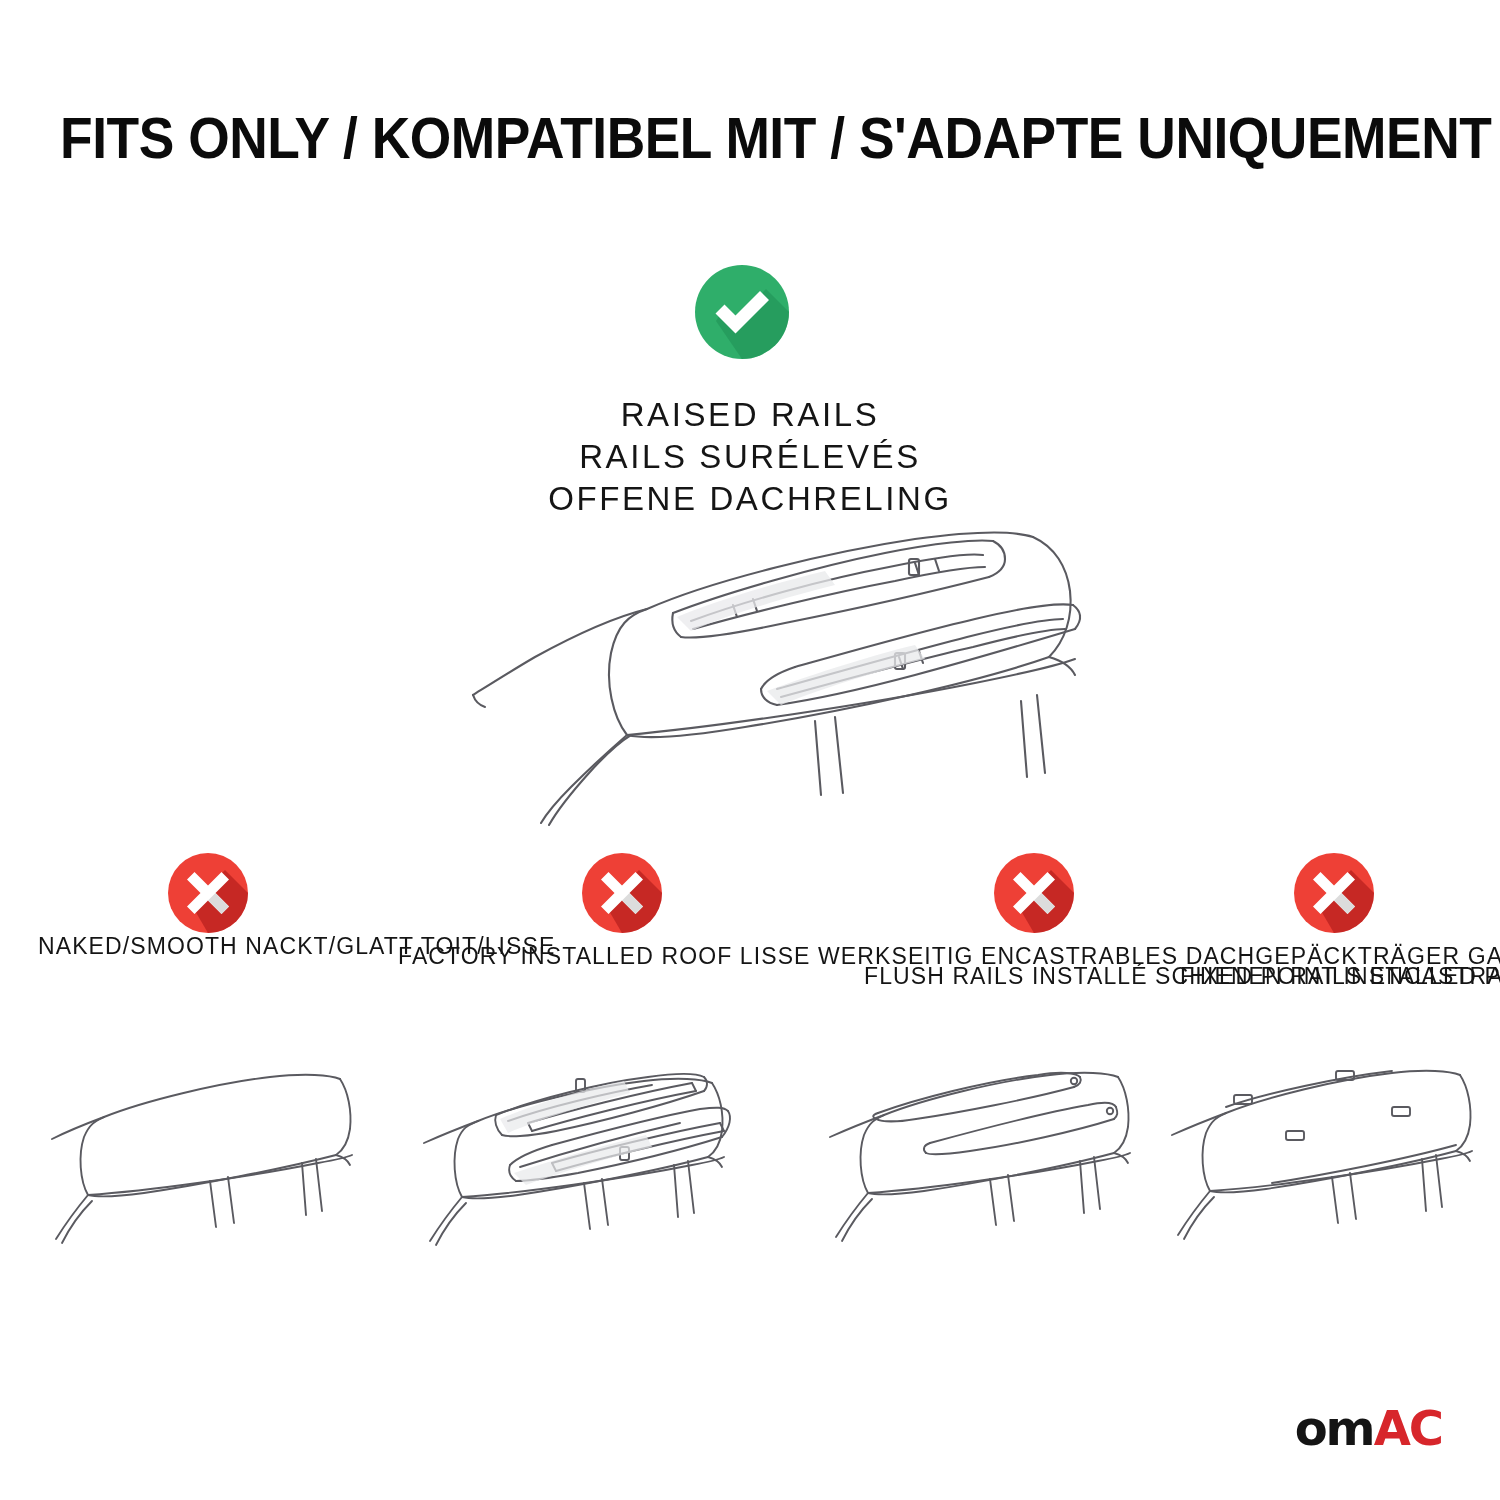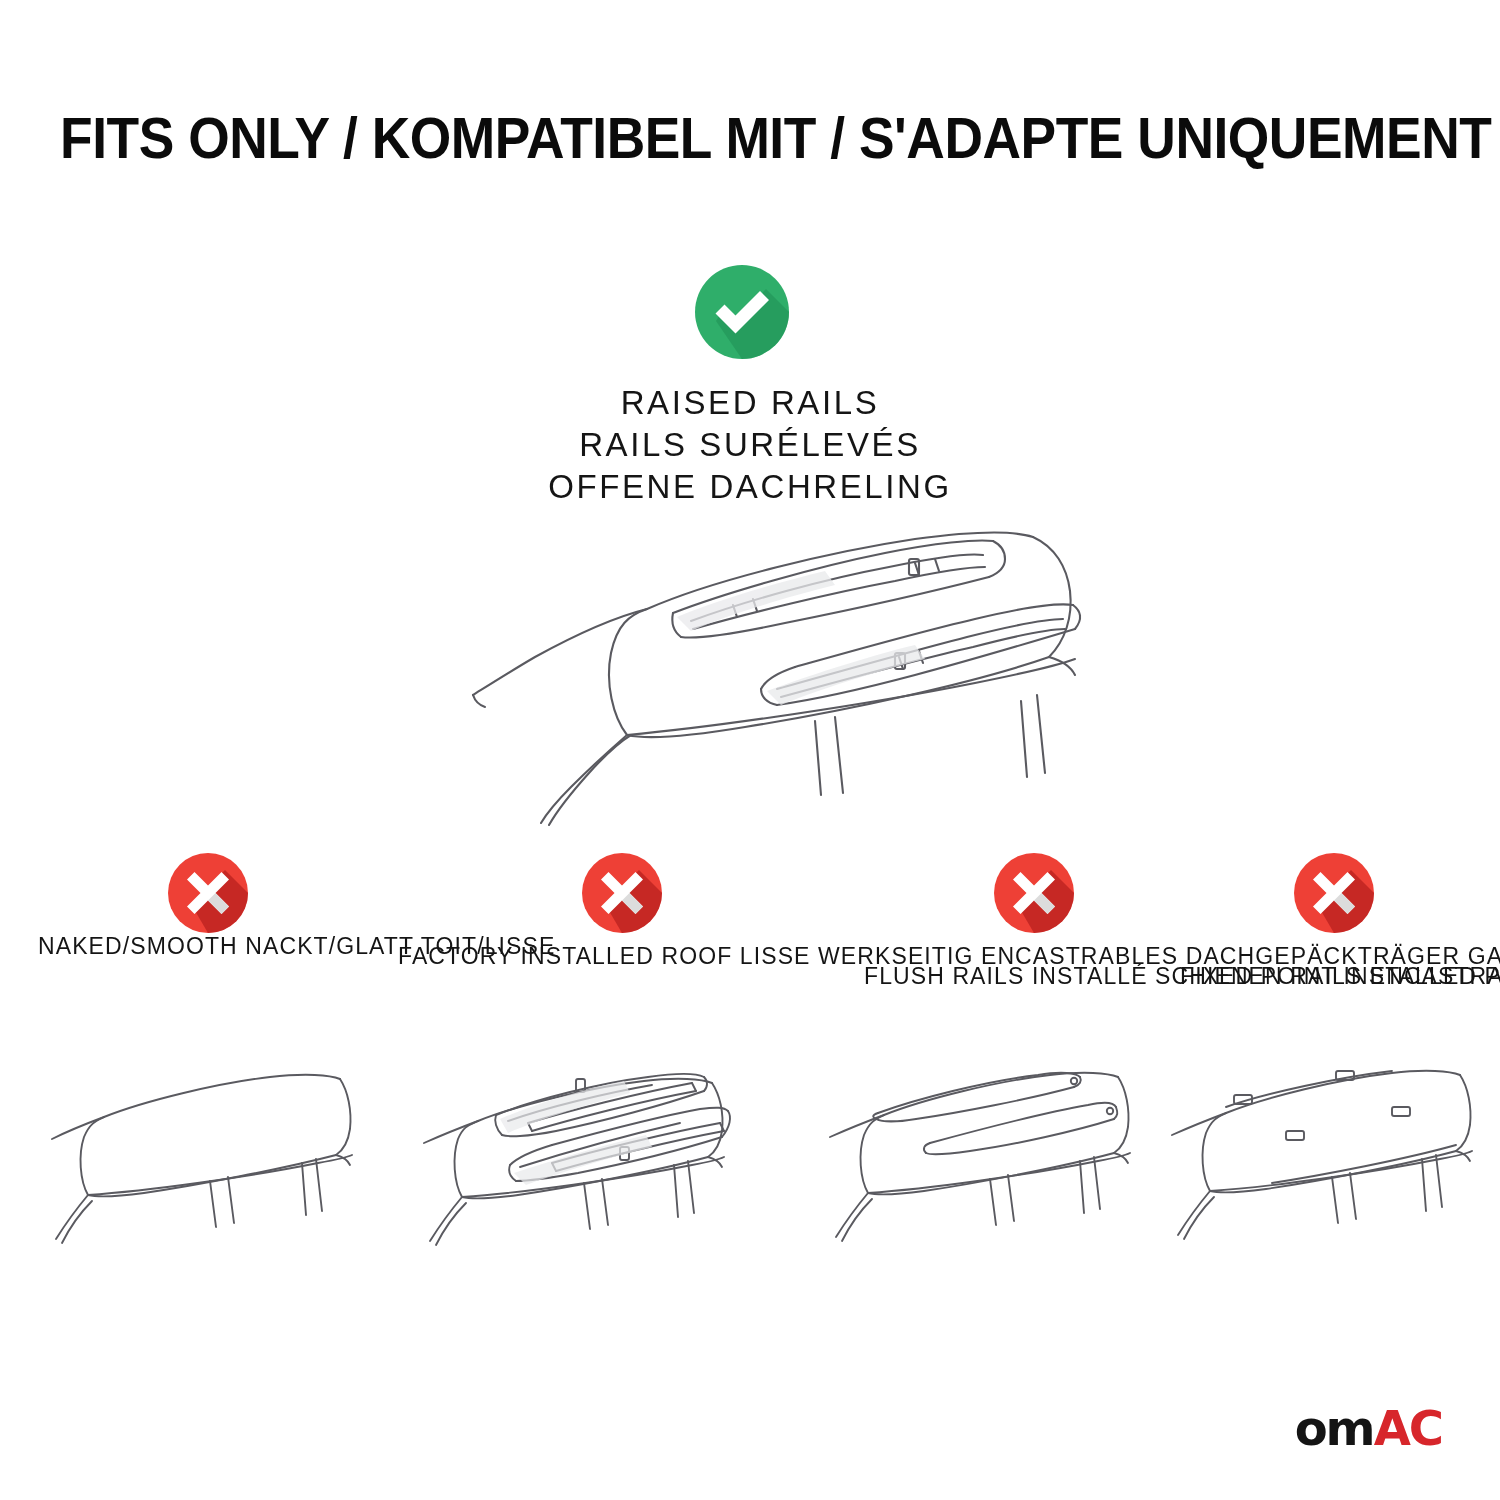--- a/index.html
+++ b/index.html
@@ -44,20 +44,21 @@
 
   
   .caption {
     position: absolute;
     text-align: center;
     color: #151515;
     font-family: "Liberation Sans", sans-serif;
     letter-spacing: 2.2px;
     line-height: 1.30;
     white-space: nowrap;
+    margin-top: 12px;
   }
   .caption.main {
     font-size: 33px;
     letter-spacing: 2.6px;
     line-height: 1.28;
     left: 0;
     width: 1500px;
     top: 382px;
   }
   .caption .line { display: block; }

